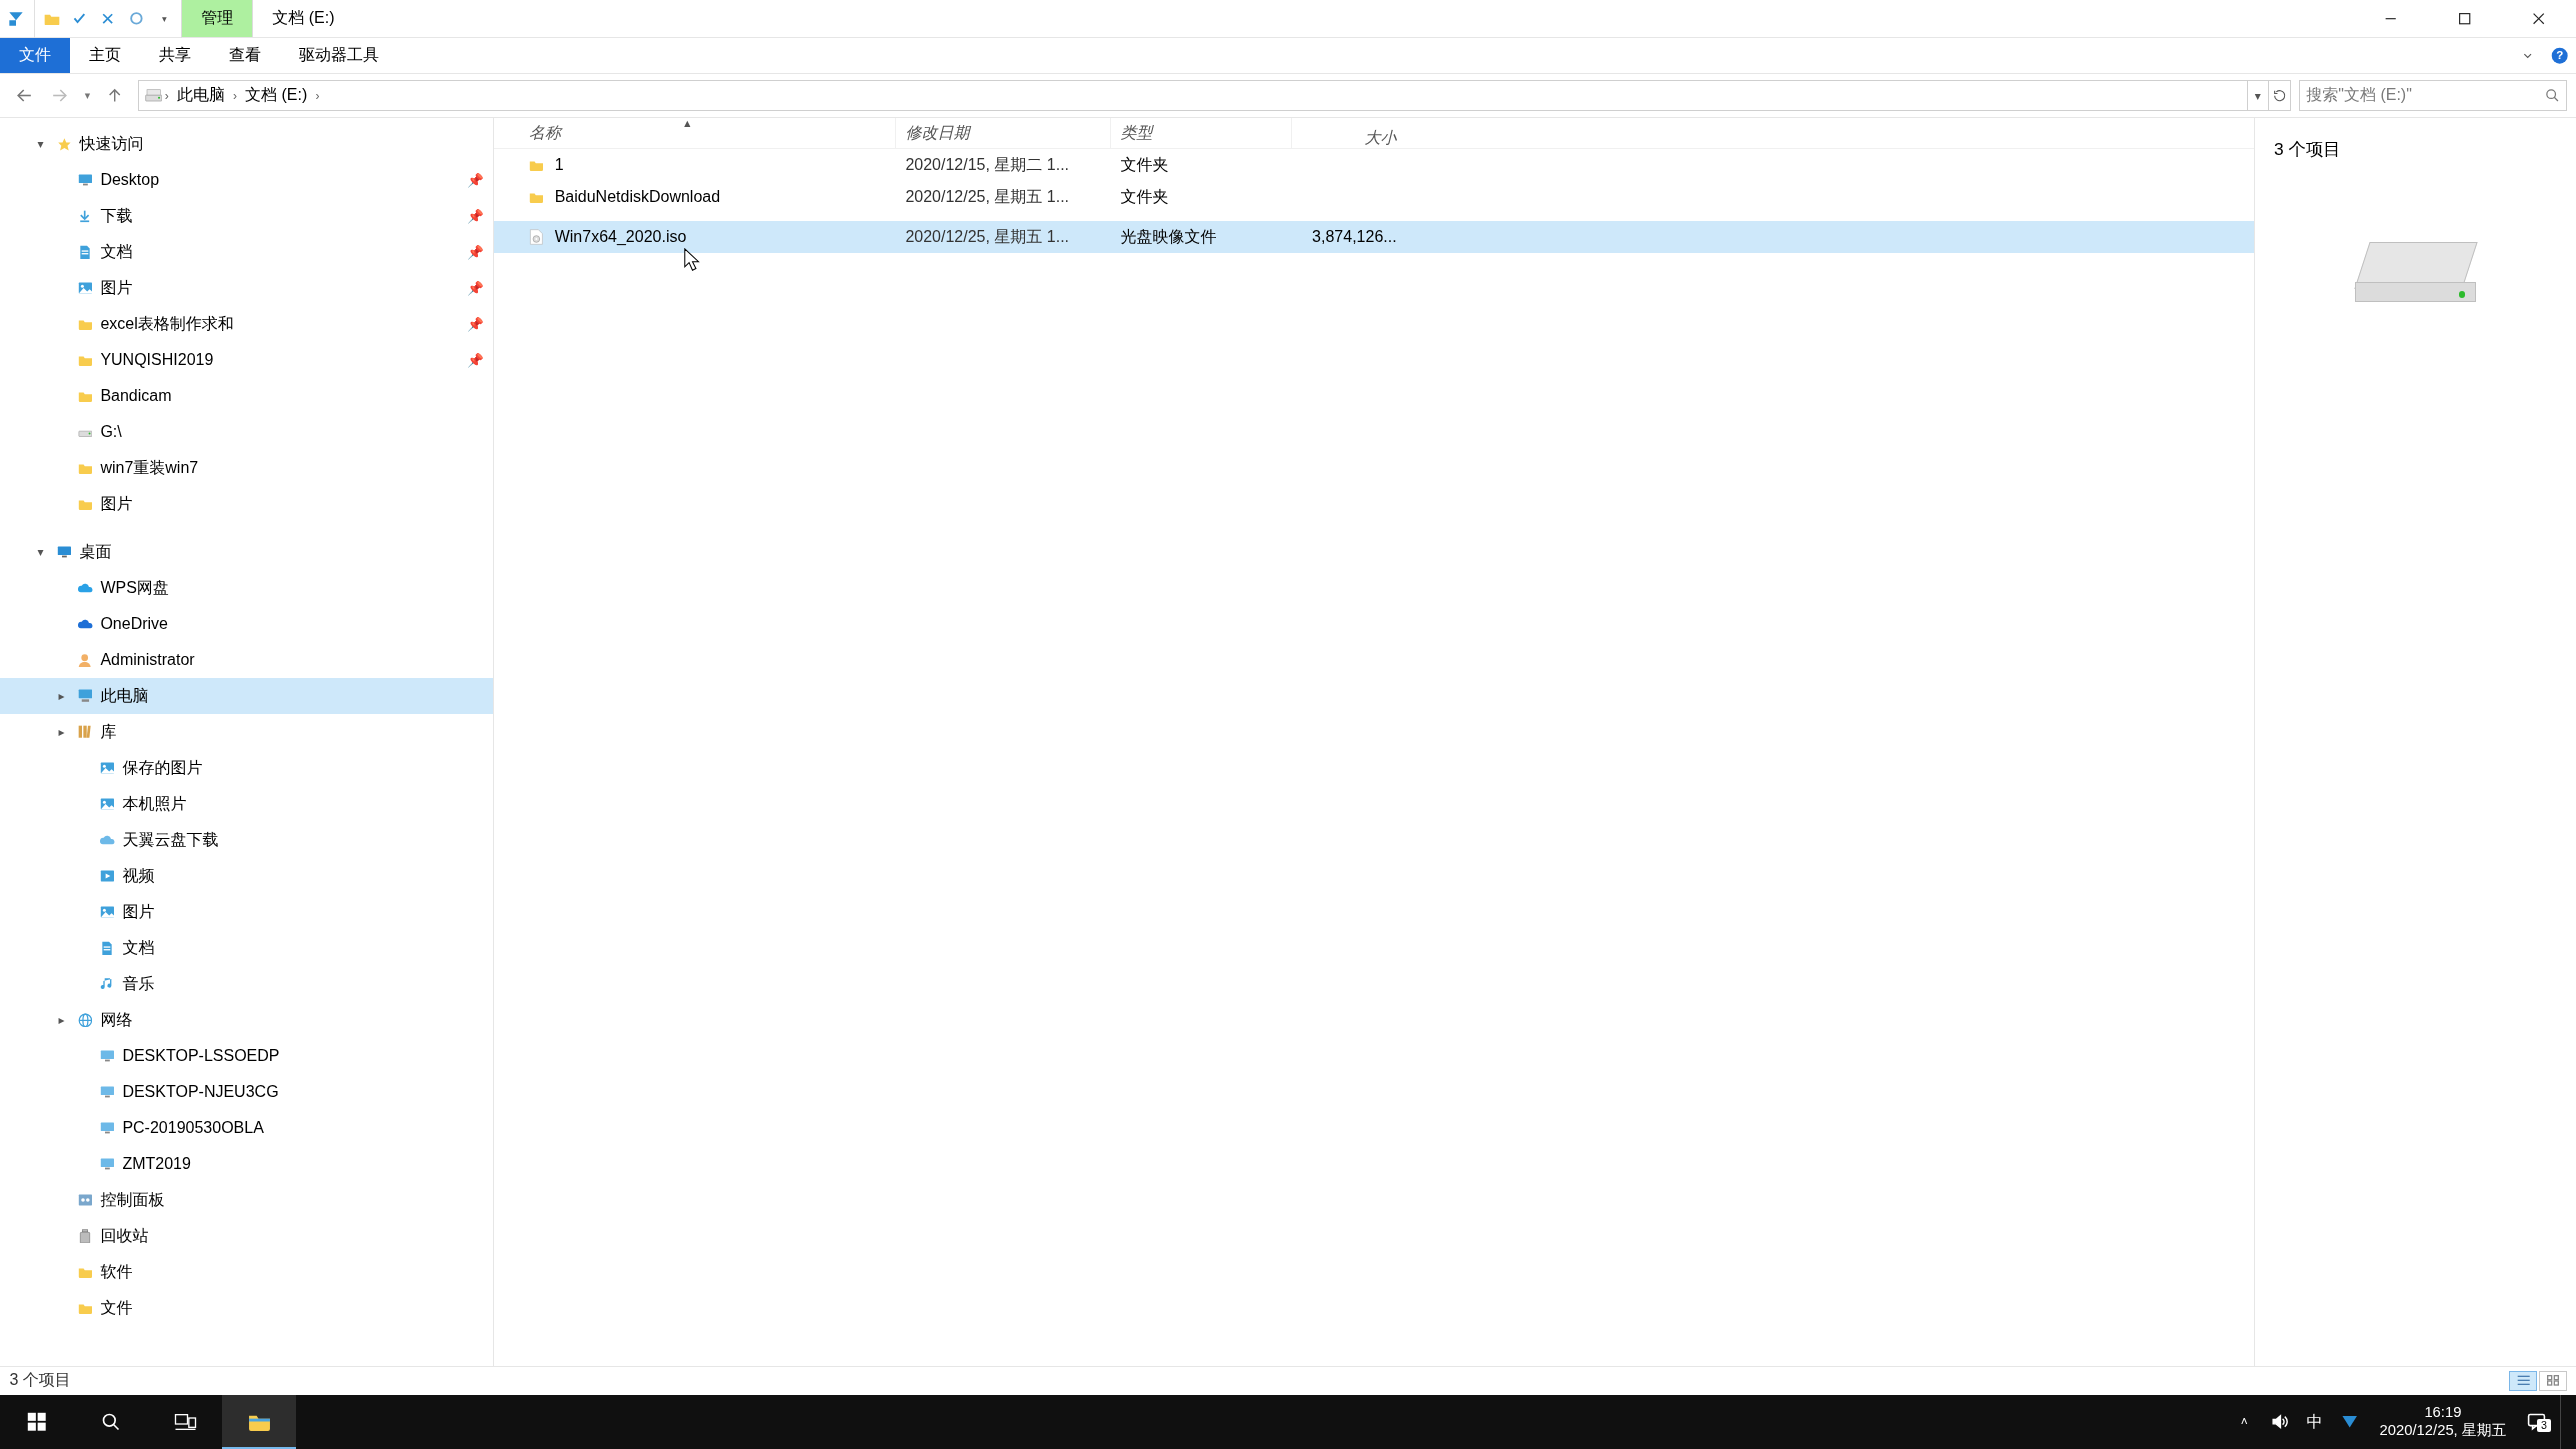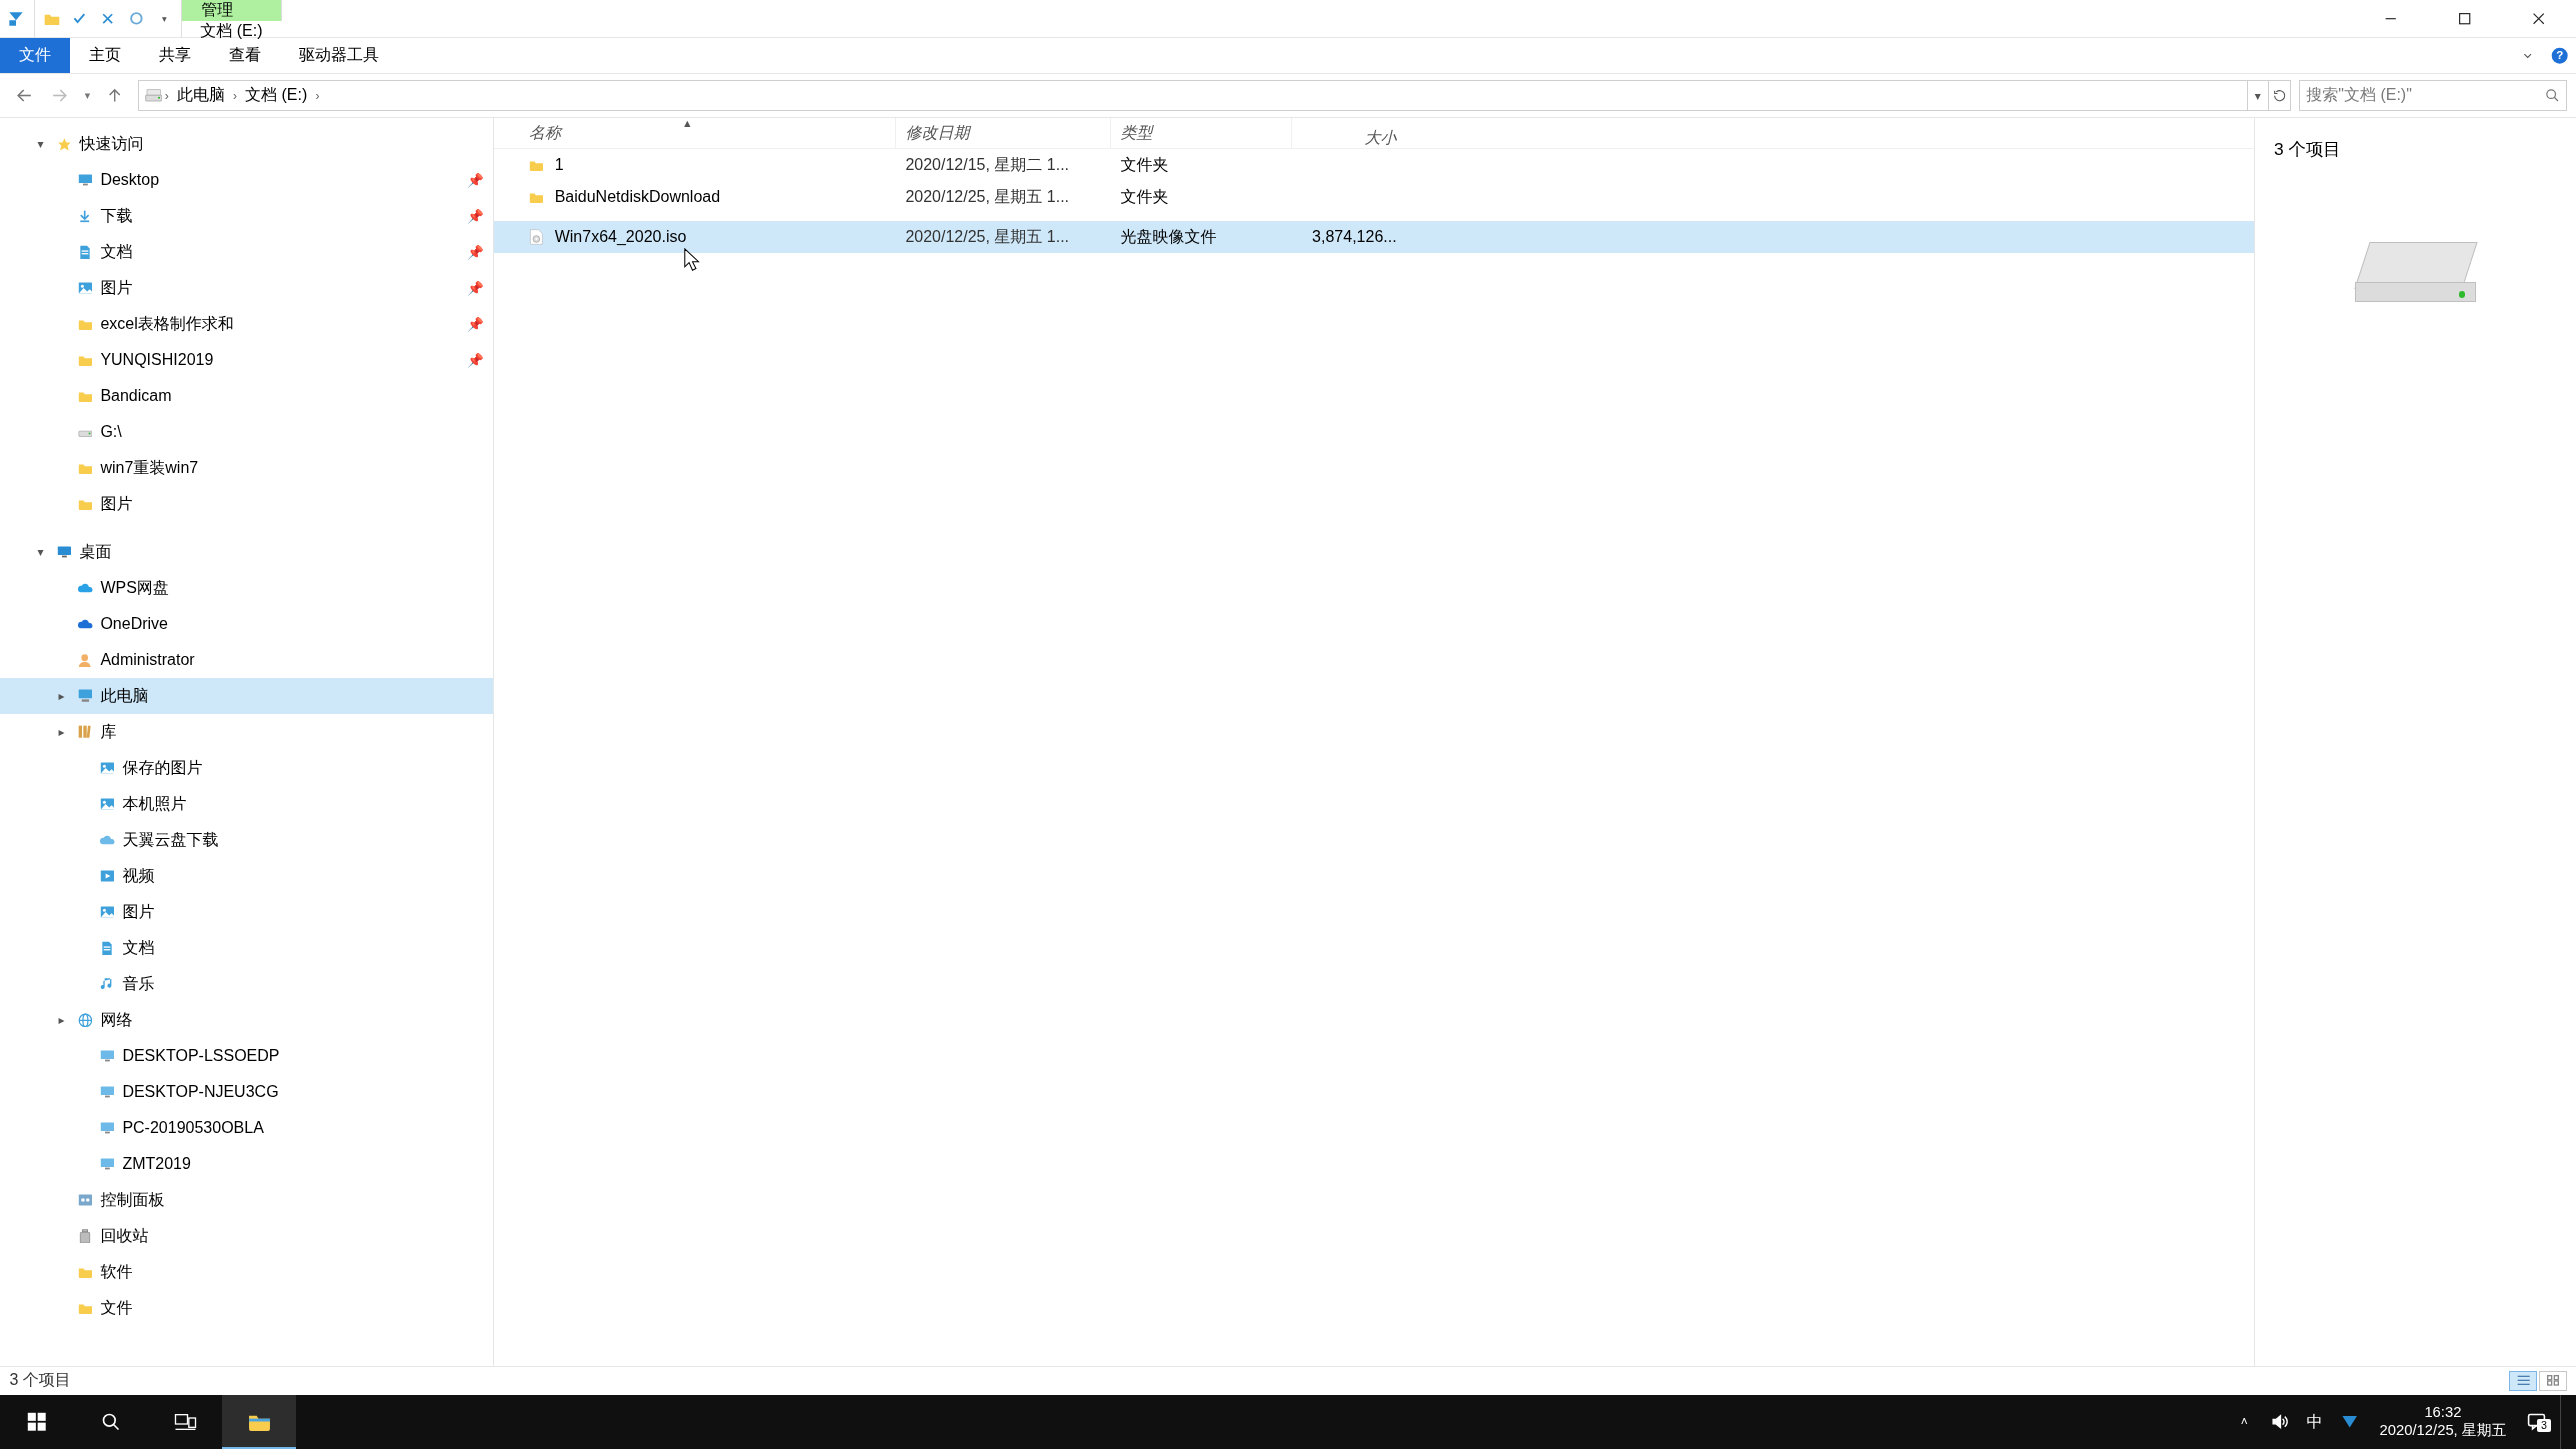--- a/index.html
+++ b/index.html
@@ -12,21 +12,21 @@
 }
 
 
 .titlebar {
   height: 38px; background: #fff; display: flex; align-items: stretch;
   border-bottom: 0.7px solid #e6e6e6; font-size: 16px;
 }
 .qat { display: flex; align-items: center; gap: 6.7px; padding: 0 5.4px; }
 .qat-icon { width: 21.5px; height: 21.5px; display: flex; align-items: center; justify-content: center; }
 .qat-sep { width: 0.7px; height: 38px; background: #e0e0e0; }
-.title-tabs { display: flex; flex-direction: column; }
+.title-tabs { display: flex; }
 .title-tab { padding: 0 19px; display: flex; align-items: center; font-size: 16px; }
 .title-tab.context { background: #aef0a0; border-left:0.7px solid #dcdcdc; border-right:0.7px solid #dcdcdc; }
 .winctl { margin-left: auto; display: flex; }
 .winctl .btn { width: 74px; display:flex; align-items:center; justify-content:center; color:#222; }
 .winctl svg{ width:17.4px; height:17.4px; }
 
 
 .ribbon { height: 36px; display: flex; border-bottom: 0.7px solid #e6e6e6; align-items: stretch; font-size:16px; }
 .ribbon .item { padding: 0 19px; display:flex; align-items:center; }
 .ribbon .item.file { background:#1e6fd6; color:#fff; }
@@ -715,21 +715,21 @@
           <path d="M19 5a9 9 0 0 1 0 14"></path>
         </svg>
     </div>
     <div class="ticon" style="font-size:16px;">中</div>
     <div class="ticon">
       <svg width="17.4" height="17.4" viewBox="0 0 24 24">
           <path d="M2 4 L22 4 L12 20 Z" fill="#2a8dd4"></path>
         </svg>
     </div>
     <div class="clock">
-      <div>16:32</div>
+      <div>16:19</div>
       <div>2020/12/25, 星期五</div>
     </div>
     <div class="ticon" style="position:relative;">
       <svg width="19" height="17.4" viewBox="0 0 24 22" fill="none" stroke="#fff" stroke-width="2">
           <rect x="2" y="2" width="20" height="14" rx="2"></rect>
           <path d="M7 16 L7 20 L12 16"></path>
         </svg>
       <span style="position:absolute; right:-2.7px; bottom:-1.3px; background:#fff; color:#000; font-size:10.7px; width:13.4px; height:13.4px; border-radius:2px; display:flex; align-items:center; justify-content:center;">3</span>
     </div>
     <div style="width:6.7px; height:100%; border-left:0.7px solid #444;"></div>

